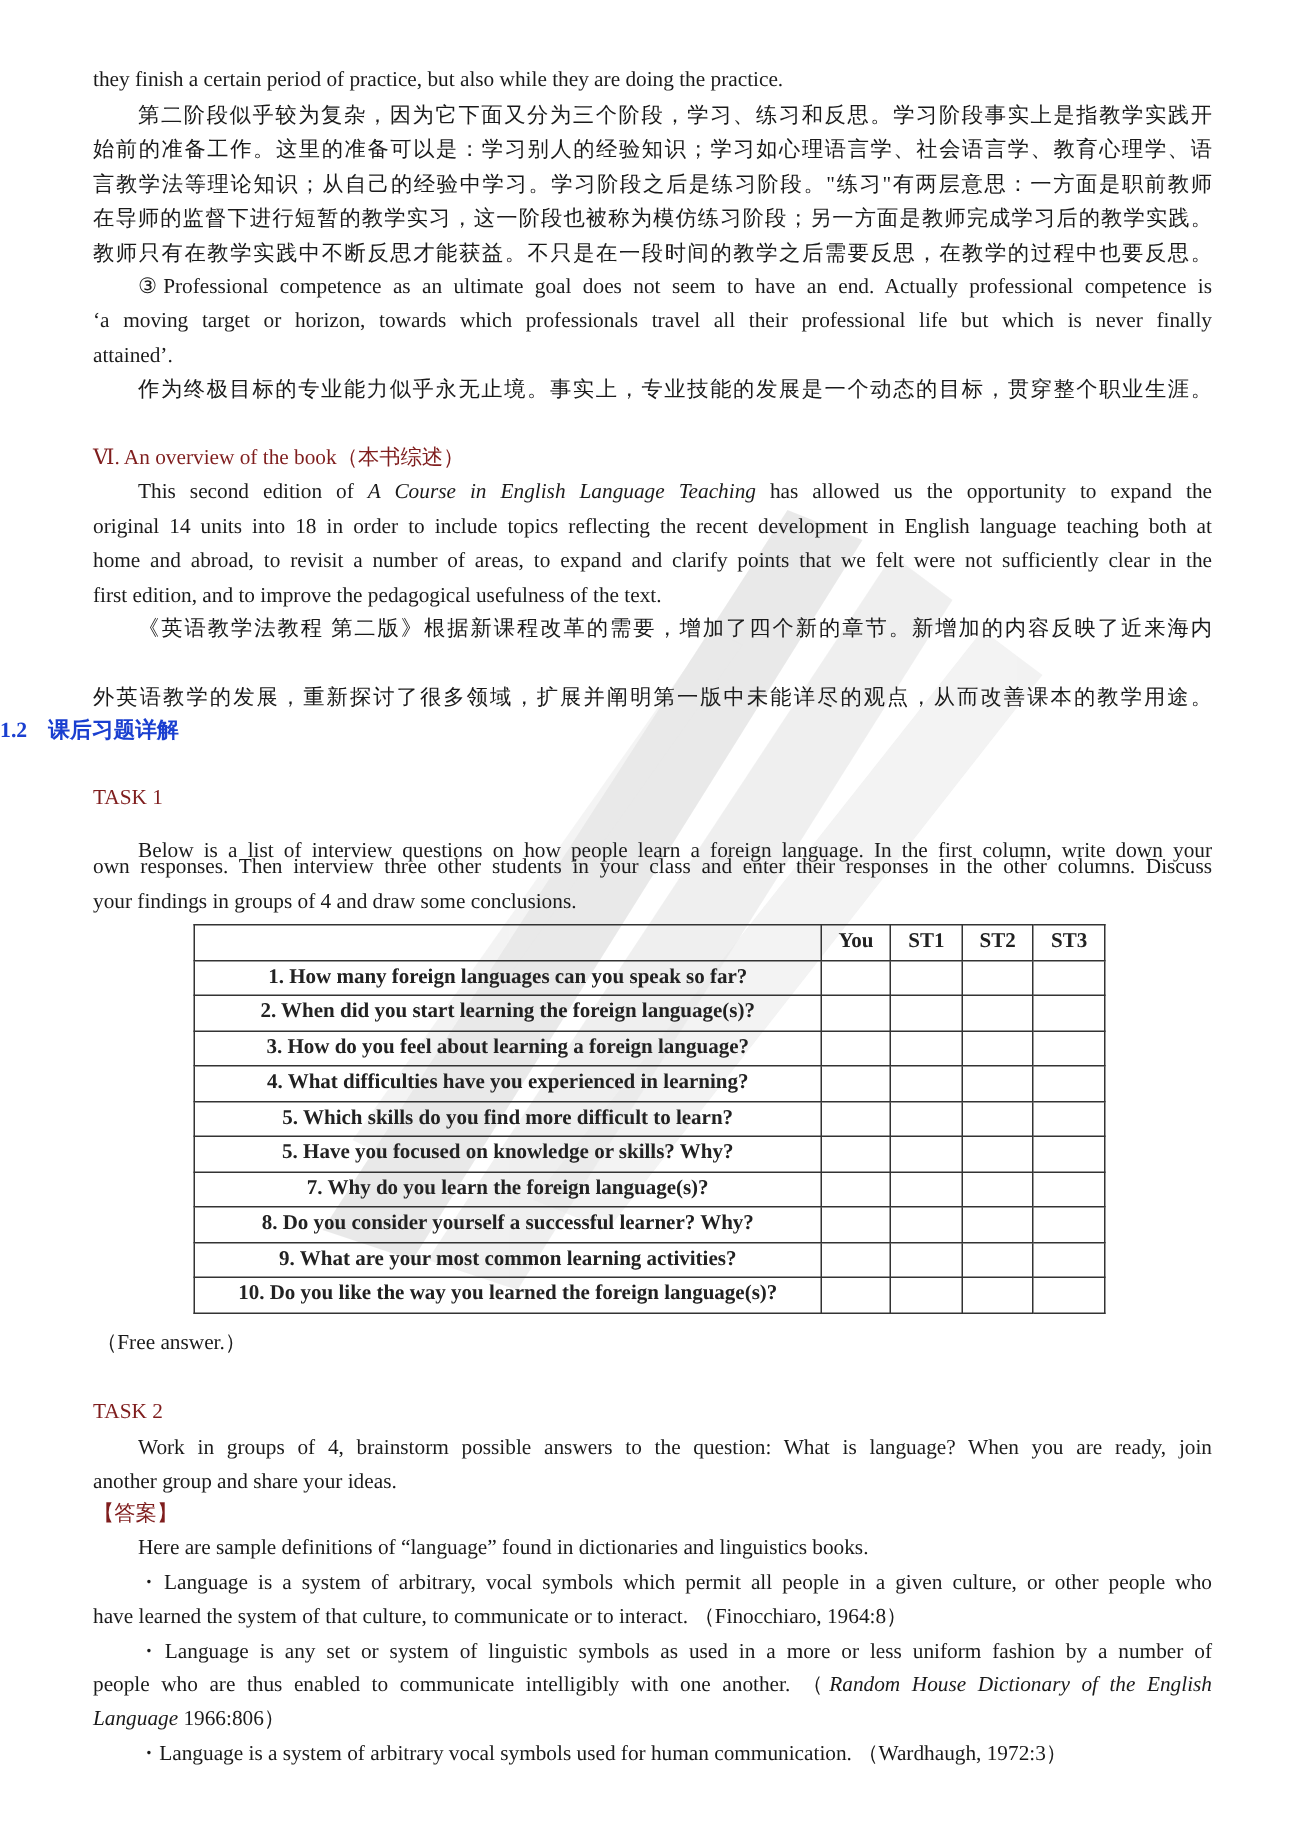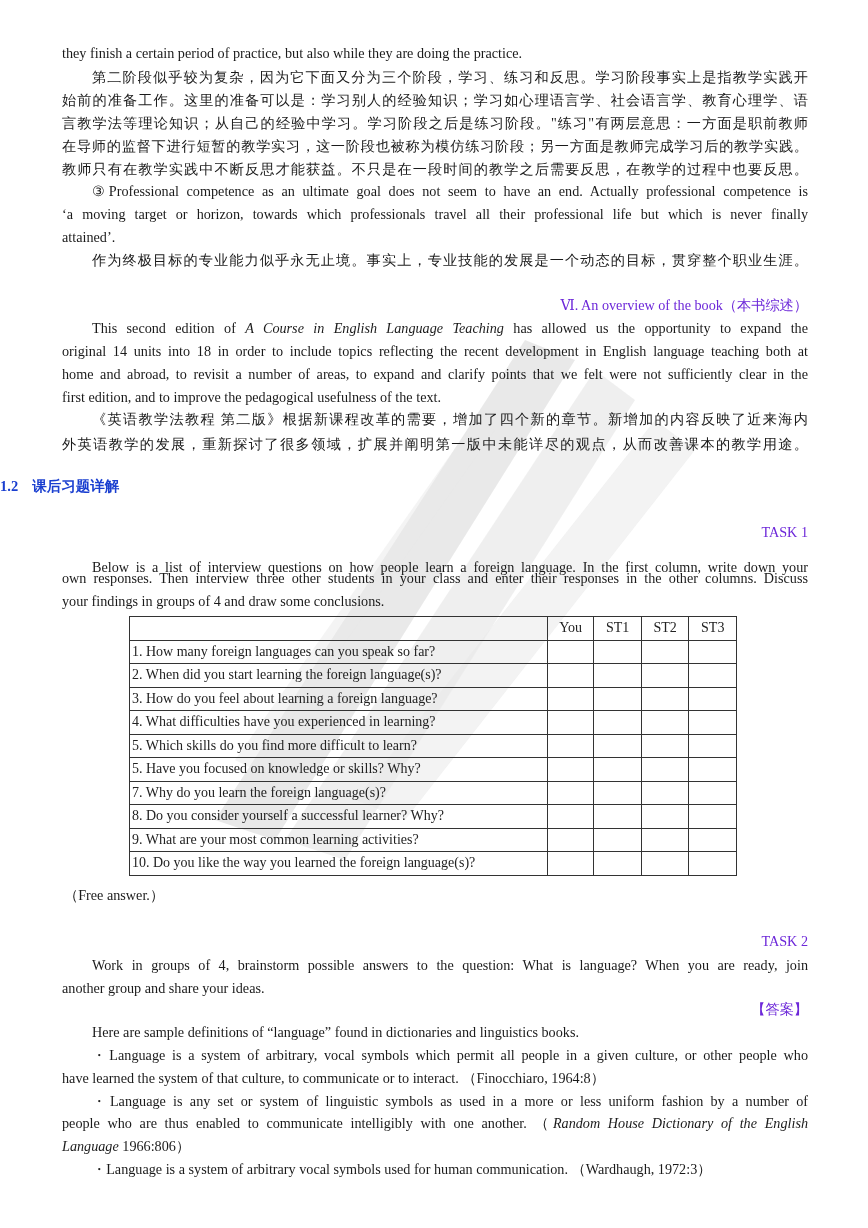--- a/index.html
+++ b/index.html
@@ -2,31 +2,31 @@
 <html><head>
 <meta charset="utf-8">
 <style>
   html, body { margin: 0; padding: 0; background: #ffffff; }
   body { width: 868px; height: 1228px; position: relative; overflow: hidden;
          font-family: "Liberation Serif", "DejaVu Serif", serif; color: #1a1a1a; font-size: 14.2px; }
   .page { position: absolute; left: 0; top: 0; width: 868px; height: 1000px; }
   .line { position: absolute; left: 62px; width: 746px; line-height: 23px; white-space: nowrap; }
   .just { text-align: justify; text-align-last: justify; }
   .indent { left: 92px; width: 716px; }
-  .blue { color: #6d28d9; text-align: right; }
+  .blue { color: #7f1d1d; }
   .center-title { position: absolute; left: 0; width: 868px; top: 477px;
                   font-weight: bold; color: #1a3fd0; font-size: 14.5px; }
   .center-title span.num { margin-right: 14px; }
   .watermark { position: absolute; left: 195px; top: 300px; width: 520px; height: 560px; pointer-events: none; z-index: 0; }
   .content { position: absolute; left: 0; top: 0; width: 868px; height: 1228px; z-index: 1; }
   table.survey { position: absolute; left: 129px; top: 616px; border-collapse: collapse; width: 608px;
                  font-family: "Liberation Serif", serif; font-size: 14px; color: #222; }
-  table.survey td, table.survey th { border: 1px solid #333; height: 22.5px; padding: 0 2px; font-weight: normal; }
+  table.survey td, table.survey th { border: 1px solid #333; height: 22.5px; padding: 0 2px; font-weight: bold; }
   table.survey th { text-align: center; }
-  table.survey td.q { text-align: left; width: 413px; }
+  table.survey td.q { text-align: center; width: 413px; }
   i { font-style: italic; }
 </style>
 </head>
 <body>
 
 <div class="page">
 
   <svg class="watermark" viewBox="0 0 520 560">
     <g fill="#e6e6e6" opacity="0.85">
       <path d="M20 520 L330 40 L380 60 L80 540 Z"></path>
@@ -49,21 +49,21 @@
     <div class="line just" style="top:203px">‘a moving target or horizon, towards which professionals travel all their professional life but which is never finally</div>
     <div class="line" style="top:226px">attained’.</div>
     <div class="line indent just" style="top:249px">作为终极目标的专业能力似乎永无止境。事实上，专业技能的发展是一个动态的目标，贯穿整个职业生涯。</div>
 
     <div class="line blue" style="top:294px">Ⅵ. An overview of the book（本书综述）</div>
     <div class="line indent just" style="top:317px"><span>This second edition of </span><i>A Course in English Language Teaching</i><span> has allowed us the opportunity to expand the</span></div>
     <div class="line just" style="top:340px">original 14 units into 18 in order to include topics reflecting the recent development in English language teaching both at</div>
     <div class="line just" style="top:363px">home and abroad, to revisit a number of areas, to expand and clarify points that we felt were not sufficiently clear in the</div>
     <div class="line" style="top:386px">first edition, and to improve the pedagogical usefulness of the text.</div>
     <div class="line indent just" style="top:408px">《英语教学法教程  第二版》根据新课程改革的需要，增加了四个新的章节。新增加的内容反映了近来海内</div>
-    <div class="line just" style="top:433px">外英语教学的发展，重新探讨了很多领域，扩展并阐明第一版中未能详尽的观点，从而改善课本的教学用途。</div>
+    <div class="line just" style="top:454px">外英语教学的发展，重新探讨了很多领域，扩展并阐明第一版中未能详尽的观点，从而改善课本的教学用途。</div>
 
     <div class="center-title"><span class="num">1.2</span><span>课后习题详解</span></div>
 
     <div class="line blue" style="top:521px">TASK 1</div>
     <div class="line indent just" style="top:556px">Below is a list of interview questions on how people learn a foreign language. In the first column, write down your</div>
     <div class="line just" style="top:567px">own responses. Then interview three other students in your class and enter their responses in the other columns. Discuss</div>
     <div class="line" style="top:590px">your findings in groups of 4 and draw some conclusions.</div>
 
     <table class="survey">
       <tbody>

